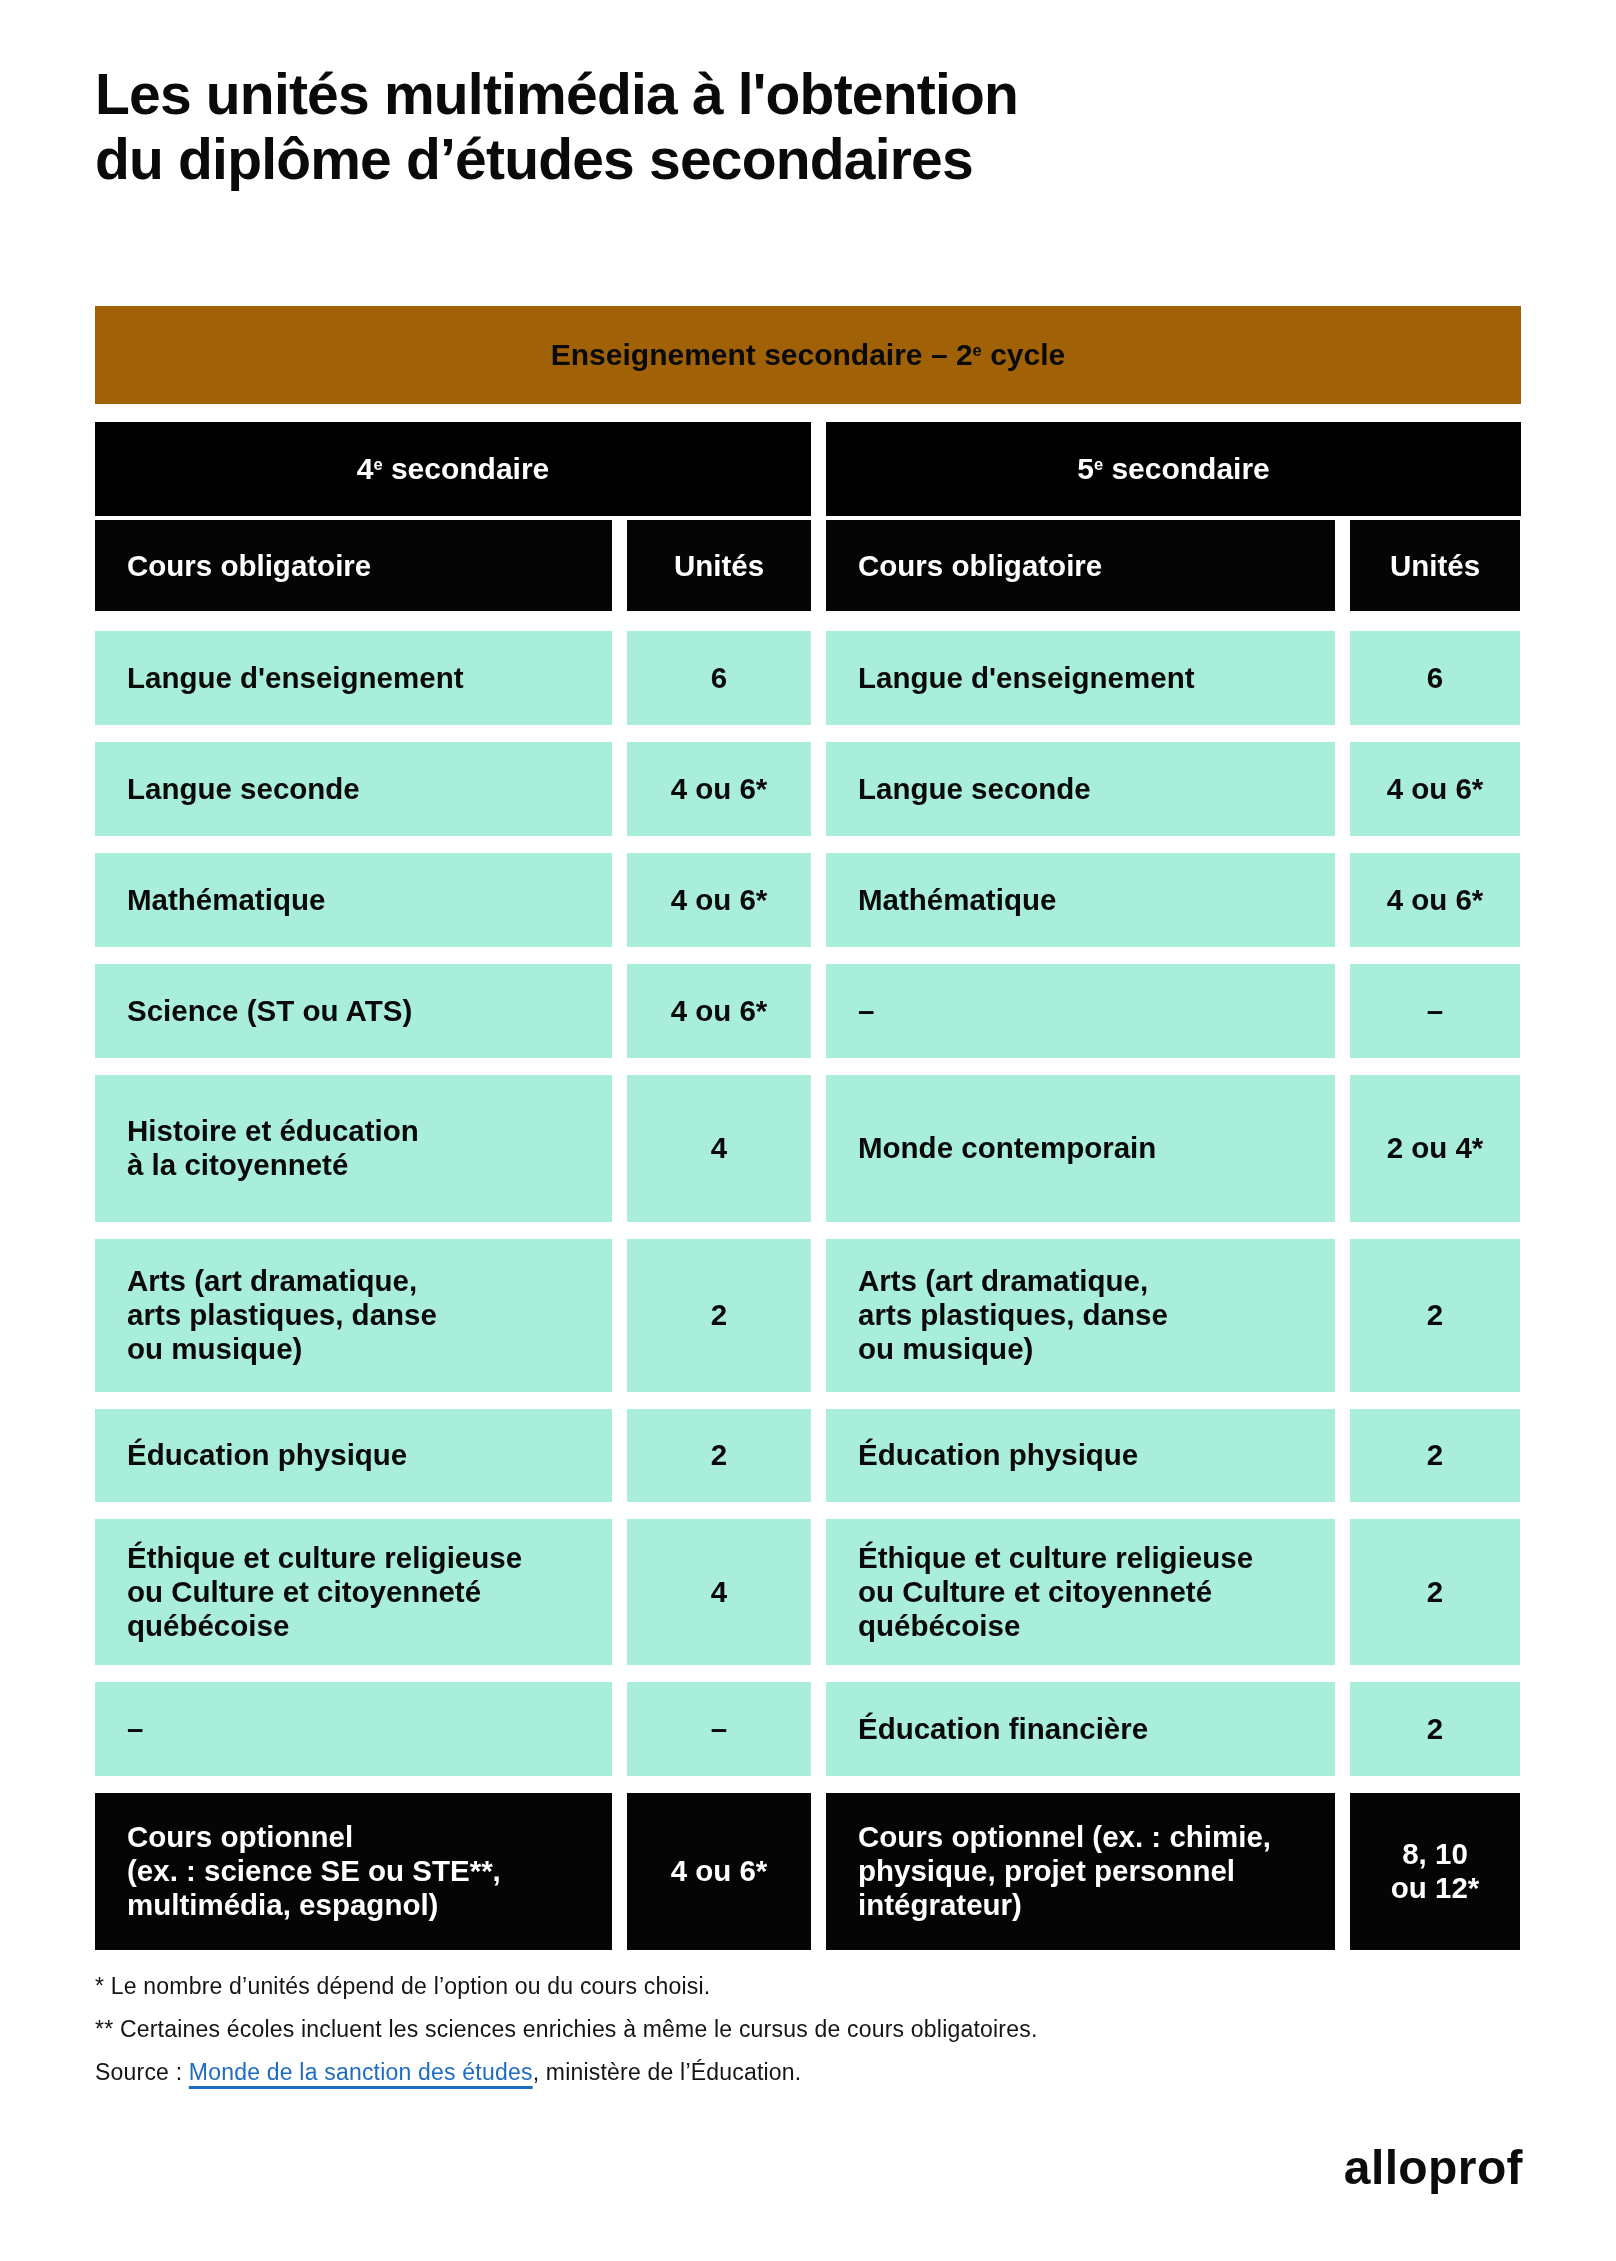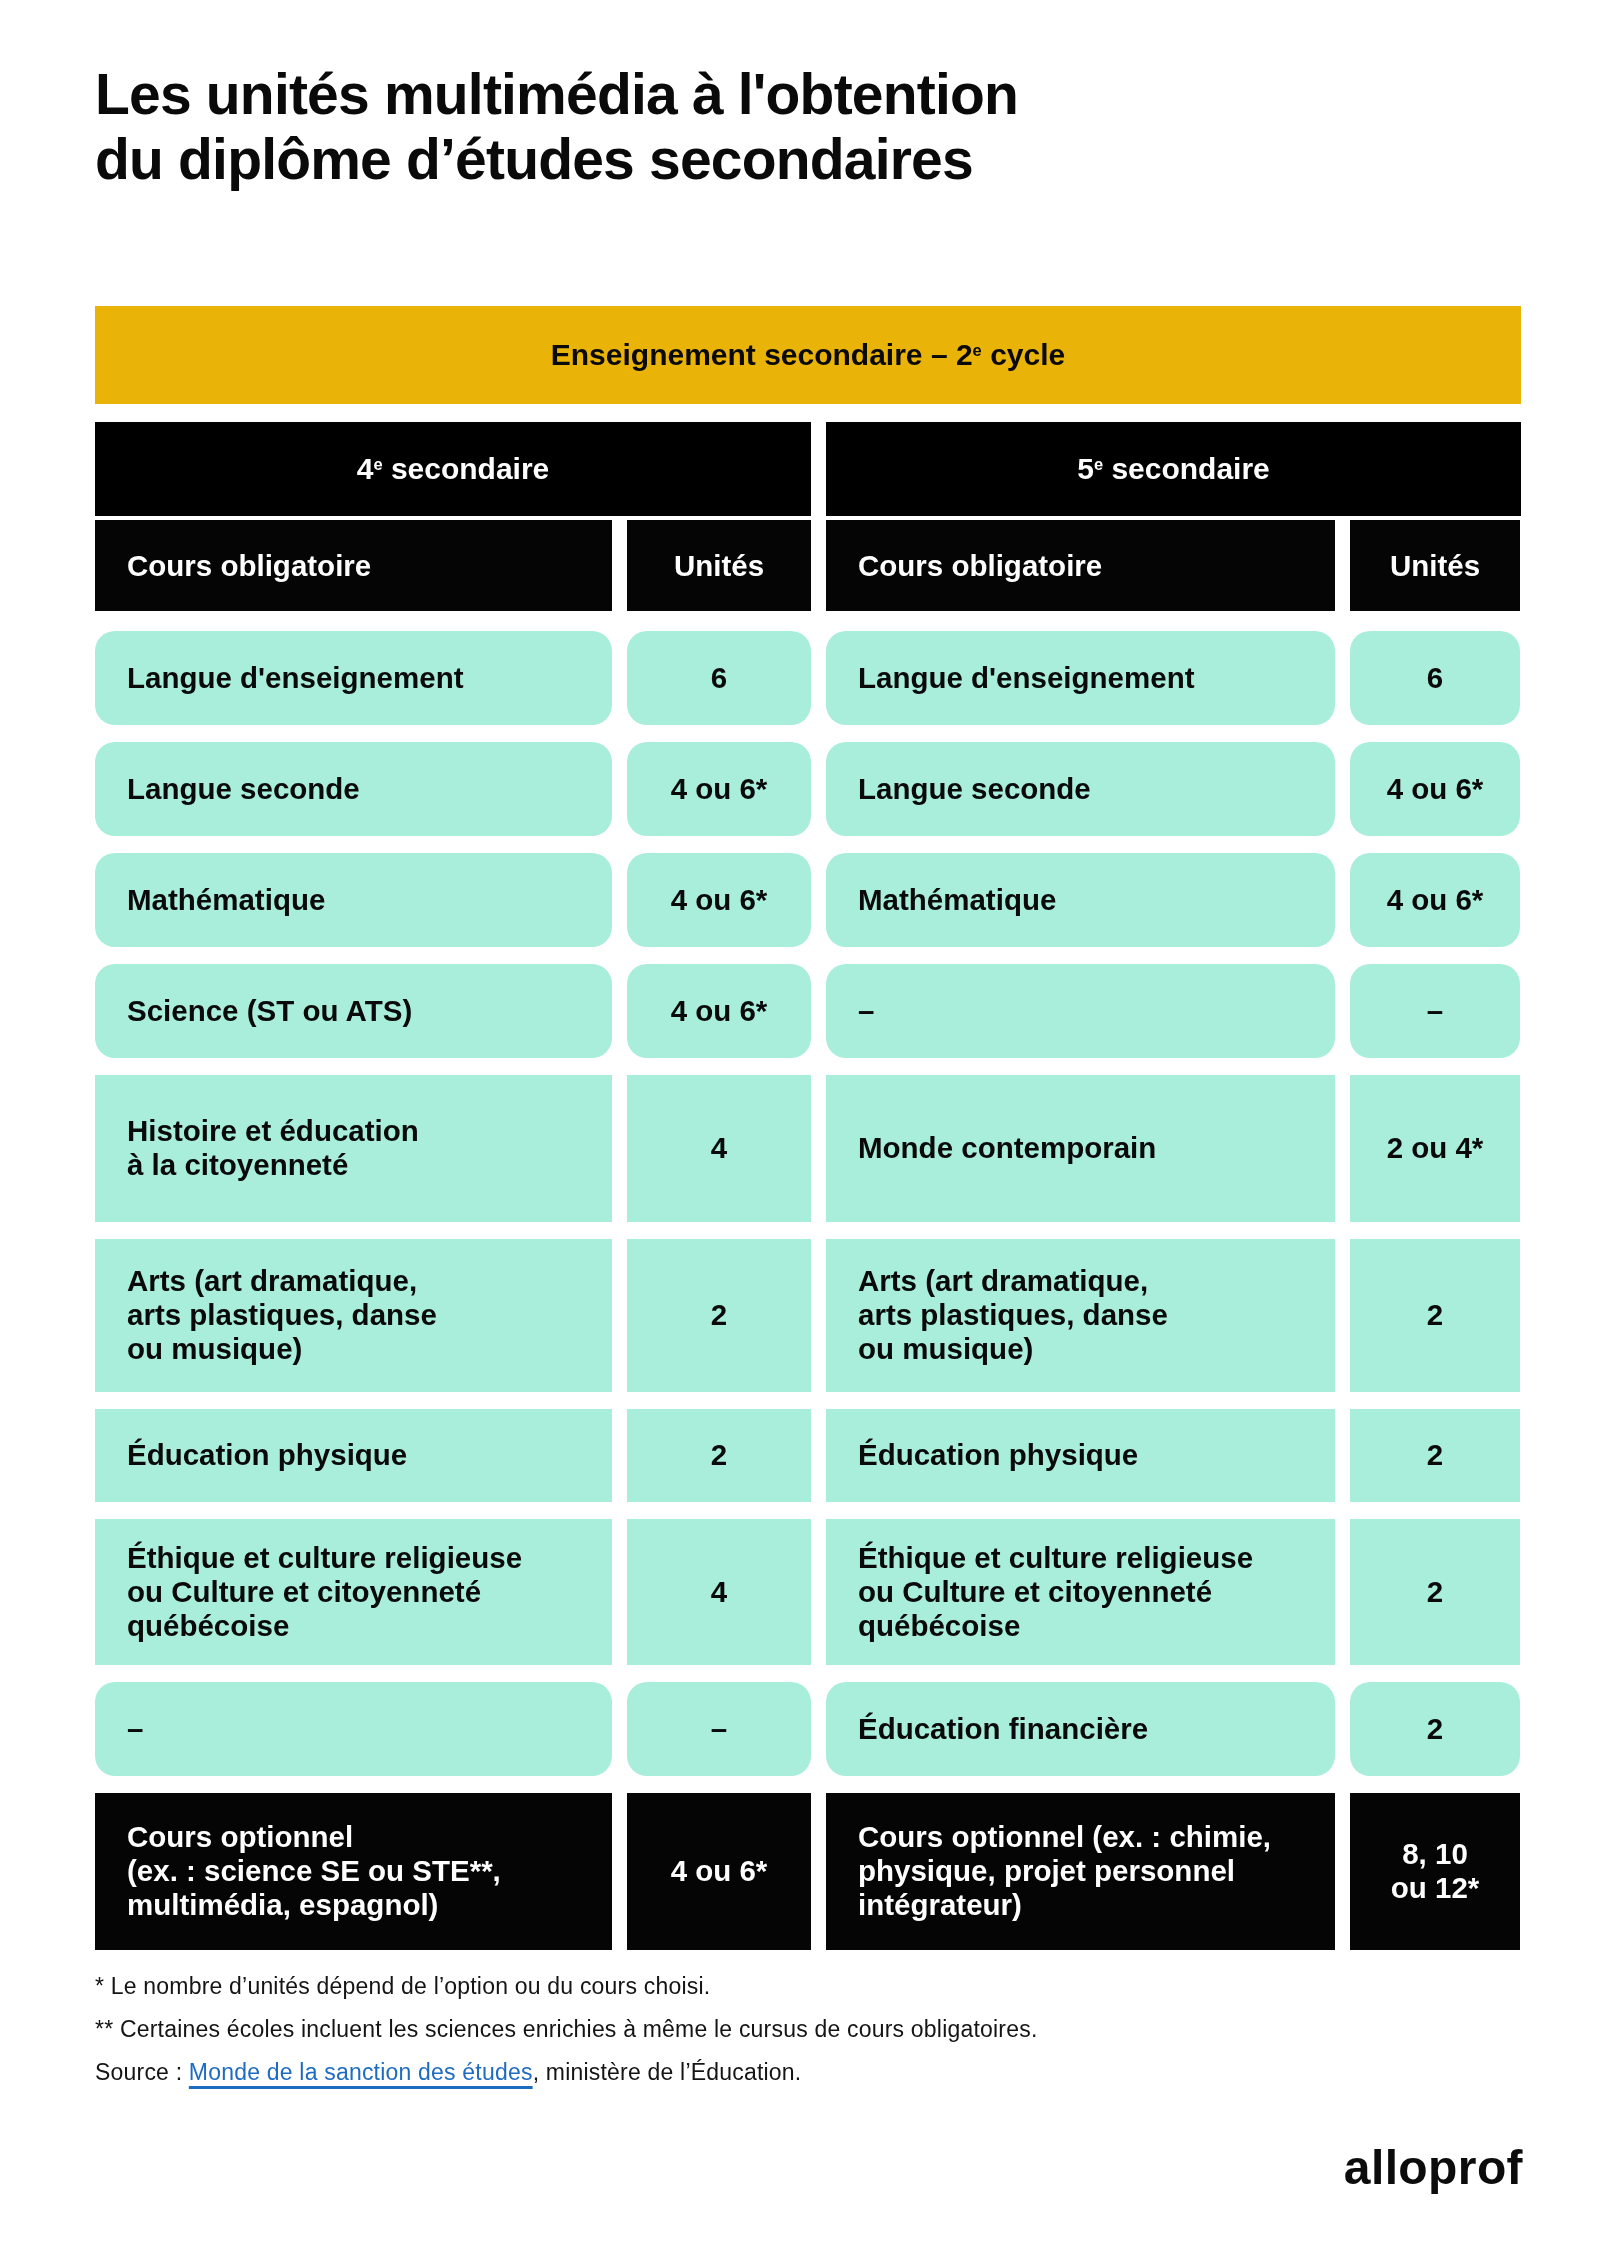--- a/index.html
+++ b/index.html
@@ -22,21 +22,21 @@
     font-weight: 800;
     letter-spacing: -0.8px;
     color: #0a0a0a;
   }
   .title .line { display: block; }
 
   
   .banner {
     margin-top: 114px;
     height: 98px;
-    background: #eab308;
+    background: #a16207;
     display: flex;
     align-items: center;
     justify-content: center;
     font-size: 30px;
     font-weight: 800;
     color: #0a0a0a;
   }
 
   sup.sup {
     font-size: 55%;
@@ -87,21 +87,21 @@
     padding-right: 17px;
   }
   .units {
     justify-content: center;
     text-align: center;
     padding: 0 6.7px;
   }
   .mint { background: #a9eeda; color: #0a0a0a; }
   .row-optional .cell { background: #050505; color: #ffffff; }
 
-  .h112 .cell { min-height: 94px; border-radius: 20px; }
+  .h112 .cell { min-height: 94px; }
   .h110 .cell { min-height: 93px; }
   .h175 .cell { min-height: 147px; }
   .h182 .cell { min-height: 153px; }
   .h174 .cell { min-height: 146px; }
   .h187 .cell { min-height: 157px; }
 
   
   .footnotes { margin-top: 23.6px; font-size: 23px; font-weight: 500; color: #141414; }
   .footnotes p { margin-bottom: 16px; letter-spacing: 0.2px; }
   .source-link {

